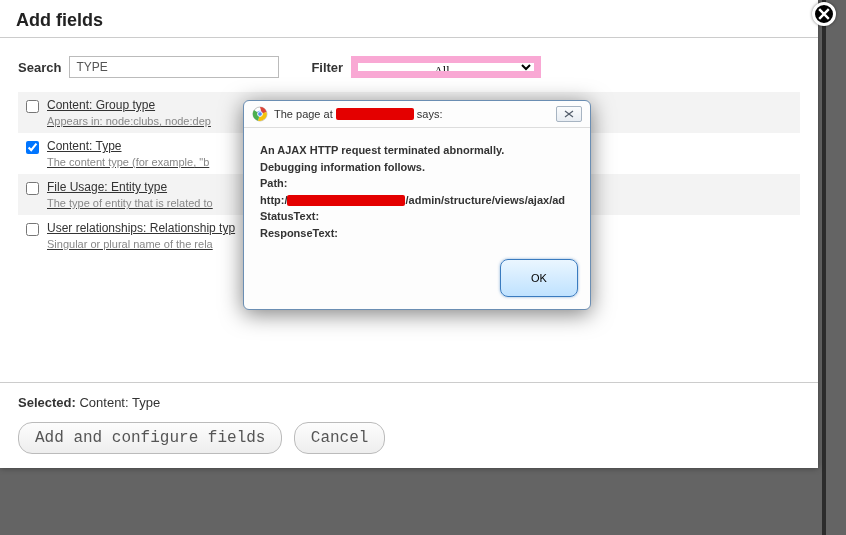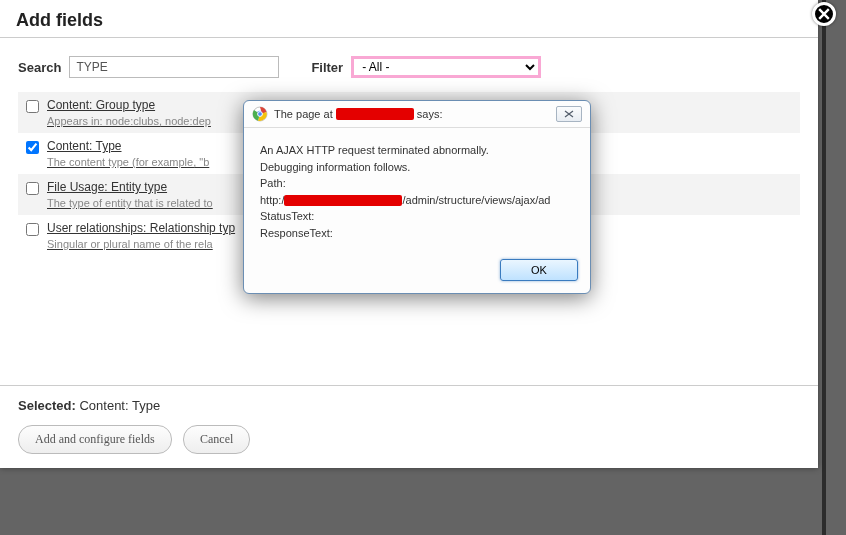--- a/index.html
+++ b/index.html
@@ -71,25 +71,26 @@
       border: 1px solid #bbb;
       padding: 2px 6px;
       font-family: inherit;
       font-size: 12px;
       color: #555;
     }
     .filter-lbl-wrap { margin-left: 32px; }
     .filter-select {
       width: 190px;
       height: 22px;
-      border: 3px solid #f9a8d4;
-      font-family: Liberation Sans, sans-serif;
+      border: 7px solid #f9a8d4;
+      font-family: Liberation Serif, serif;
       font-size: 12px;
       background: #fff;
       padding-left: 4px;
+      text-align: center;
     }
     .field-list { }
     .field-row {
       padding: 6px 8px;
       border-bottom: 0;
       text-decoration: underline;
     }
     .field-row.even { background: #f3f3f3; }
     .field-row label { display: flex; align-items: flex-start; cursor:pointer;}
     .field-row input[type=checkbox] { margin-right: 8px; margin-top: 2px; }
@@ -99,22 +100,22 @@
       border-top: 1px solid #ccc;
       padding: 12px 18px 14px;
     }
     .selected-line { margin-bottom: 12px; font-size: 13px;}
     .selected-lbl { font-weight: bold; }
     .btn {
       border: 1px solid #bbb;
       background: linear-gradient(#fdfdfd, #eee);
       padding: 6px 16px;
       border-radius: 14px;
-      font-family: Liberation Serif, serif;
-      font-size: 12px;
+      font-family: Liberation Mono, monospace;
+      font-size: 16px;
       color: #555;
       cursor: pointer;
       margin-right: 8px;
     }
     
     .alert {
       position: absolute;
       left: 243px;
       top: 100px;
       width: 348px;
@@ -138,28 +139,28 @@
     .alert-x {
       width: 26px; height: 16px;
       border: 1px solid #a7b4c2;
       border-radius: 2px;
       background: linear-gradient(#fbfcfd,#e8edf3);
       display:flex;align-items:center;justify-content:center;
       cursor:pointer;
       font-size: 10px;
       color:#525d6b;
     }
-    .alert-body { padding: 14px 16px 10px; line-height: 1.5; }
+    .alert-body { padding: 14px 16px 10px; line-height: 1.5; font-weight: bold; }
     .alert-body .redact { height:11px; vertical-align:middle;}
     .alert-footer { padding: 8px 12px 12px; text-align: right; }
     .ok-btn {
       width: 78px;
-      height: 22px;
+      height: 38px;
       border: 1px solid #3a7bbf;
-      border-radius: 3px;
+      border-radius: 8px;
       background: linear-gradient(#eaf6ff,#bfe2ff);
       color: #000;
       font-family: inherit;
       font-size: 11px;
       cursor:pointer;
       box-shadow: 0 0 3px rgba(58,123,191,0.6);
     }
   </style>
 </head>
 <body>

